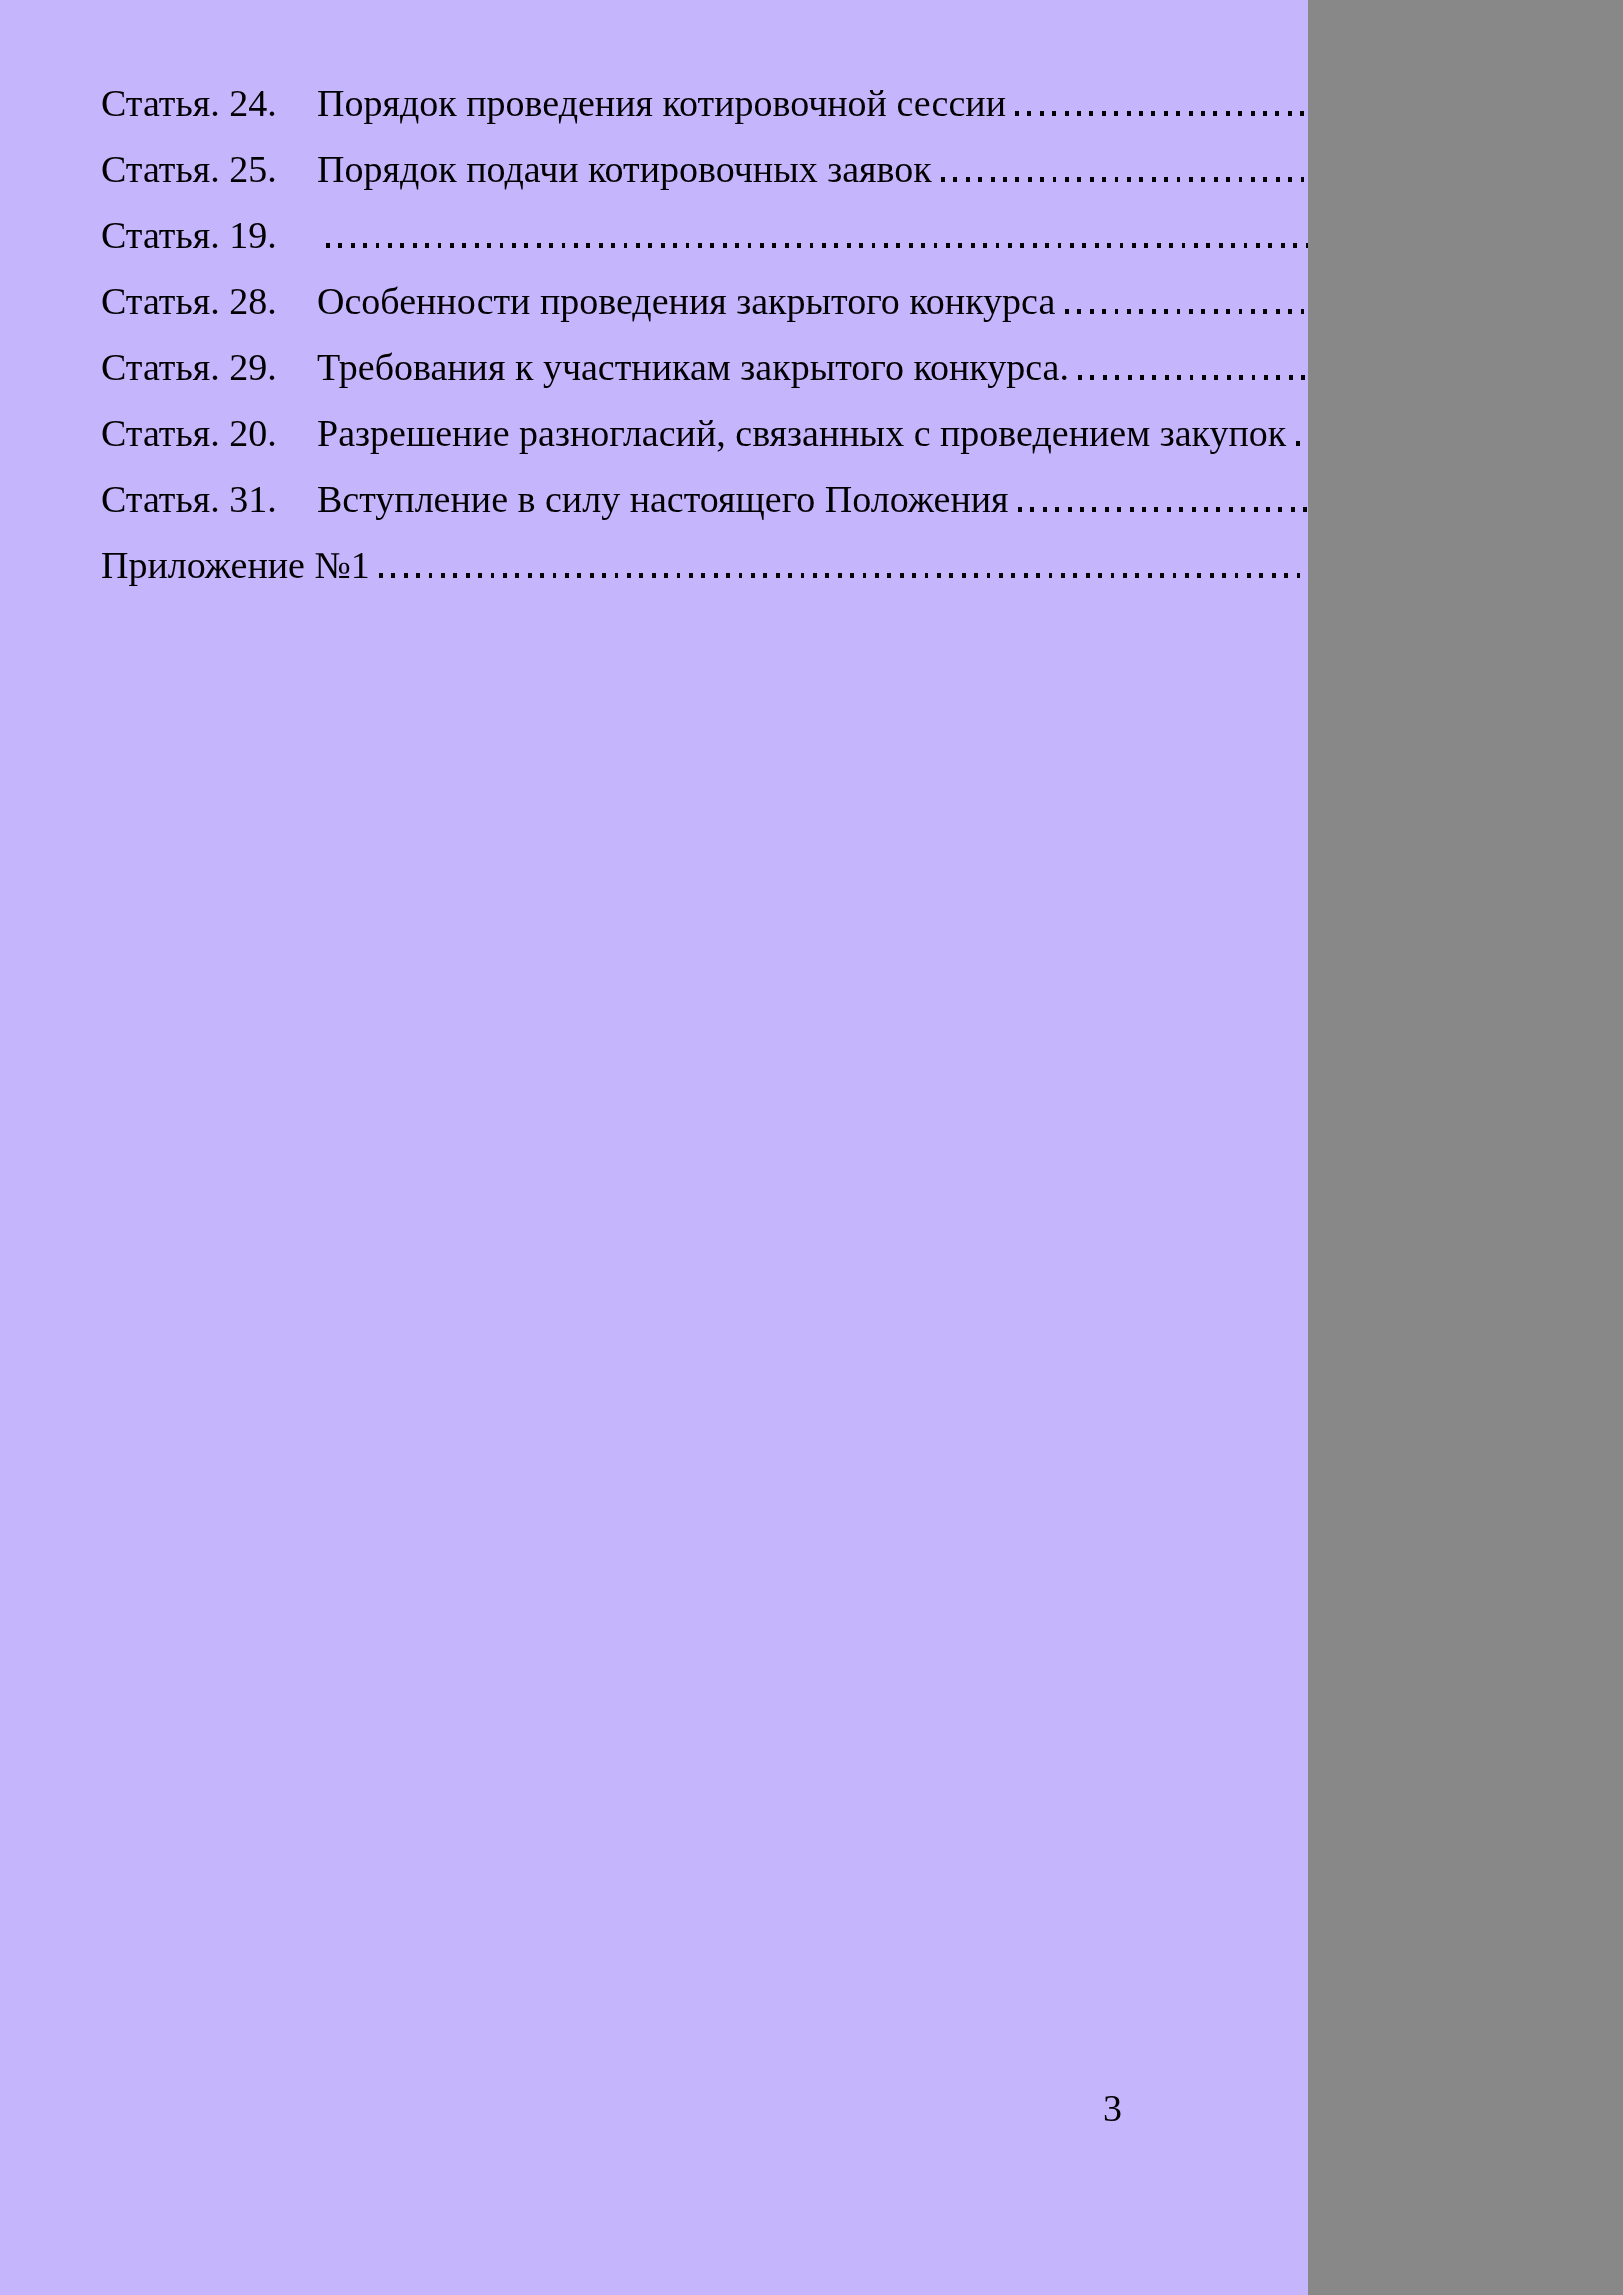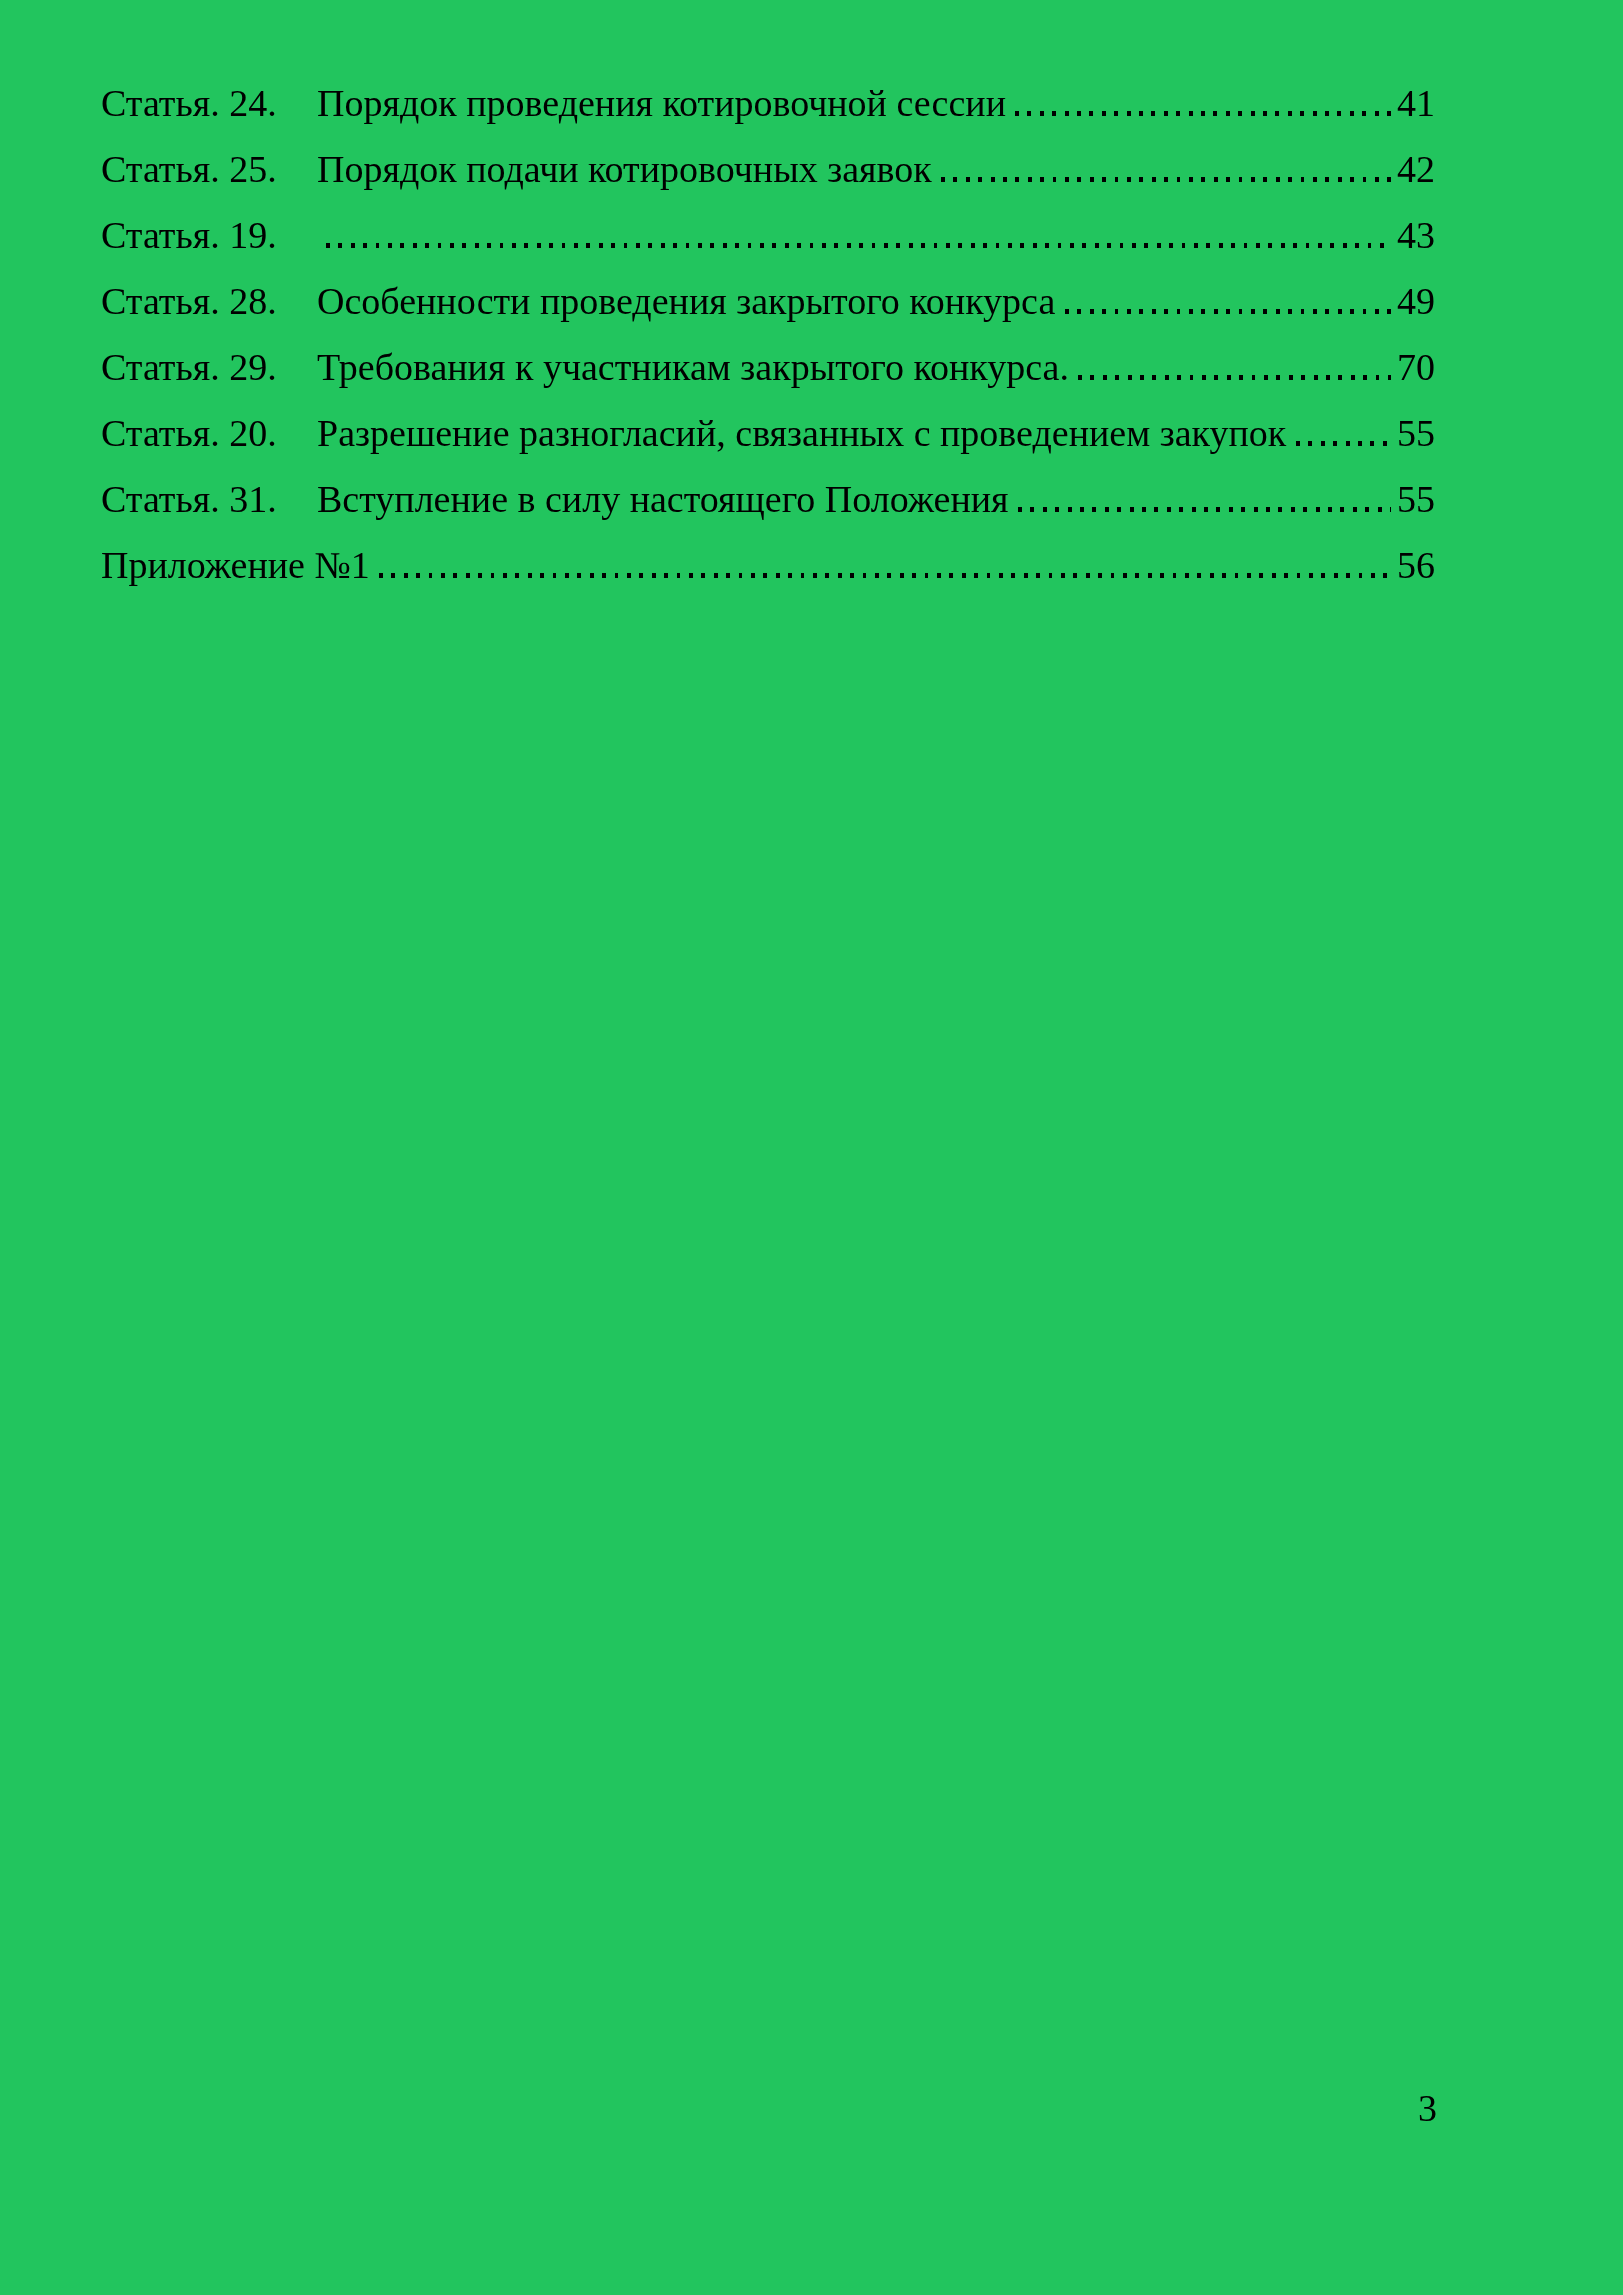--- a/index.html
+++ b/index.html
@@ -2,23 +2,23 @@
 <html style="font-size:10.5px"><head>
 <meta charset="utf-8">
 <style>
   html, body {
     margin: 0;
     padding: 0;
     background: #888;
   }
   .page {
     position: relative;
-    width: 1623px;
+    width: 1308px;
     height: 2295px;
-    background: #22c55e;
+    background: #c4b5fd;
     color: #000000;
     font-family: "Liberation Serif", "DejaVu Serif", serif;
     overflow: hidden;
   }
   .toc {
     position: absolute;
     left: 101px;
     top: 70px;
     width: 1334px;
   }

